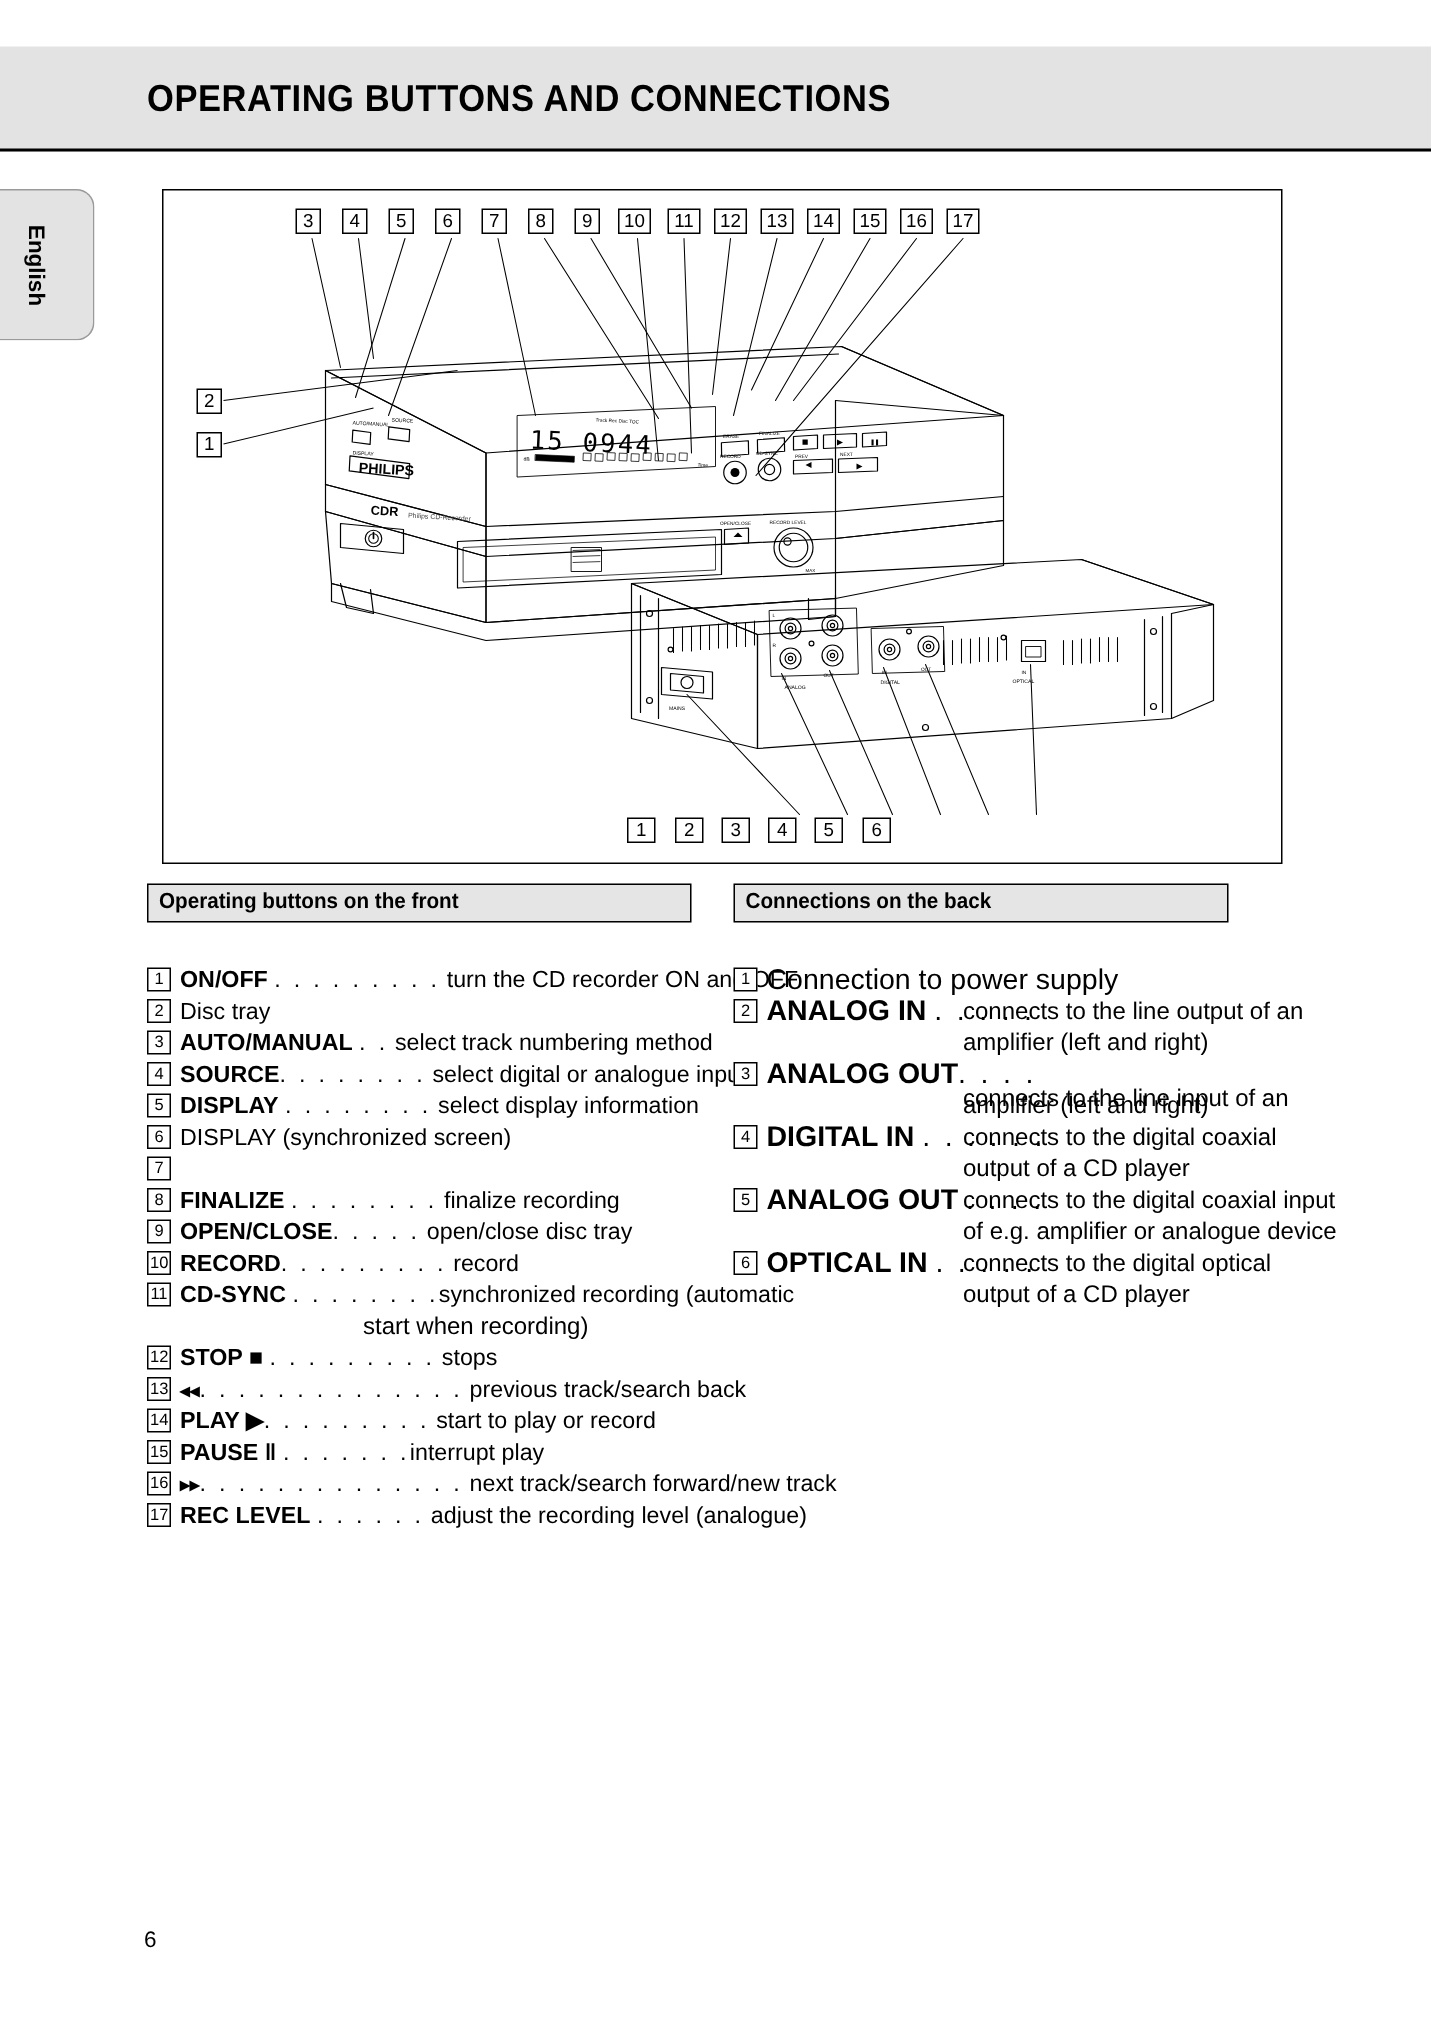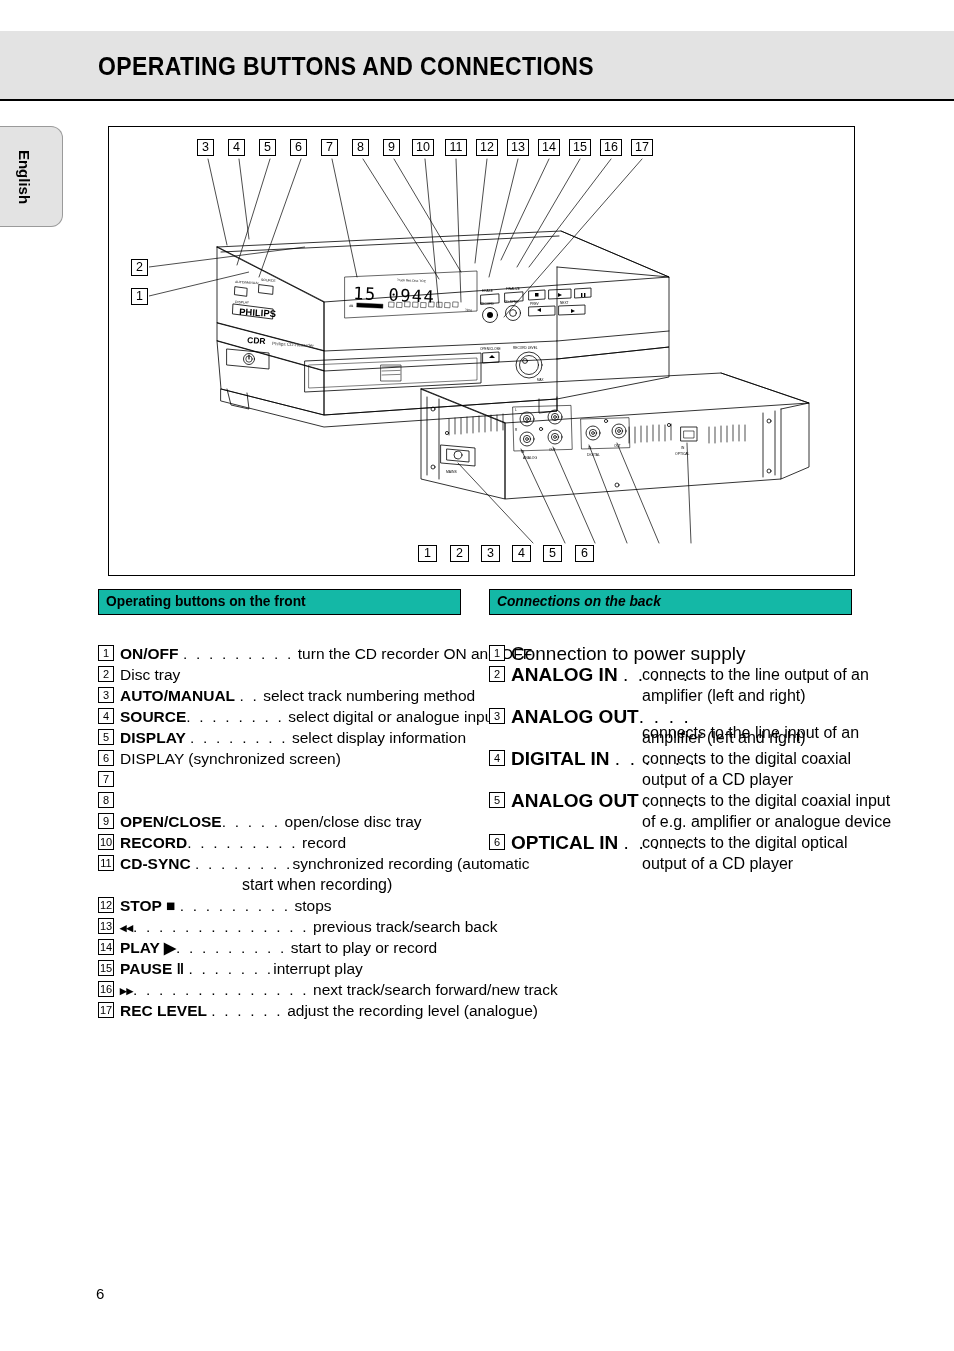--- a/index.html
+++ b/index.html
@@ -48,21 +48,21 @@
   .num-box{
     position:absolute; box-sizing:border-box;
     border:1px solid #000; background:#fff;
     font-size:12.5px; line-height:15px; text-align:center;
     height:17px; min-width:17px;
   }
 
   
   .sec-bar{
     position:absolute; box-sizing:border-box;
-    background:#14b8a6; border:1.2px solid #000;
+    background:#e5e5e5; border:1.2px solid #000;
     height:26px;
   }
   .sec-bar span{
     position:absolute; left:7px; top:3px;
     font-size:14.5px; font-weight:bold; white-space:nowrap;
     transform:scaleX(.95); transform-origin:left top;
   }
 
   
   .legend{ position:absolute; }
@@ -348,21 +348,21 @@
   <div class="num-box" style="left:341px; top:418px; width:19px;">2</div>
   <div class="num-box" style="left:372px; top:418px; width:19px;">3</div>
   <div class="num-box" style="left:403px; top:418px; width:19px;">4</div>
   <div class="num-box" style="left:434px; top:418px; width:19px;">5</div>
   <div class="num-box" style="left:466px; top:418px; width:19px;">6</div>
 </div>
 
 <div class="sec-bar" style="left:98px; top:589px; width:363px;">
   <span>Operating buttons on the front</span>
 </div>
-<div class="sec-bar" style="left:489px; top:589px; width:363px;font-style:italic;">
+<div class="sec-bar" style="left:489px; top:589px; width:330px;">
   <span>Connections on the back</span>
 </div>
 
 <div class="legend" style="left:98px; top:643px; width:380px;">
 
   <div class="leg-row">
     <div class="leg-num">1</div>
     <div class="leg-body"><b>ON/OFF</b> <span class="leg-dots">. . . . . . . . .</span> <span>turn the CD recorder ON and OFF</span></div>
   </div>
 
@@ -390,20 +390,21 @@
     <div class="leg-num">6</div>
     <div class="leg-body"><span>DISPLAY (synchronized screen)</span></div>
   </div>
 
   <div class="leg-row">
     <div class="leg-num">7</div>
   </div>
 
   <div class="leg-row">
     <div class="leg-num">8</div>
+    <div class="leg-body"><b>FINALIZE</b> <span class="leg-dots">. . . . . . . .</span> <span>finalize recording</span></div>
   </div>
 
   <div class="leg-row">
     <div class="leg-num">9</div>
     <div class="leg-body"><b>OPEN/CLOSE</b><span class="leg-dots">. . . . .</span> <span>open/close disc tray</span></div>
   </div>
 
   <div class="leg-row">
     <div class="leg-num">10</div>
     <div class="leg-body"><b>RECORD</b><span class="leg-dots">. . . . . . . . .</span> <span>record</span></div>

